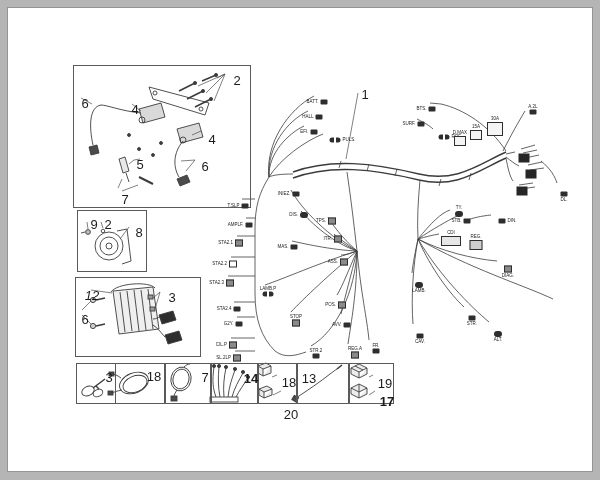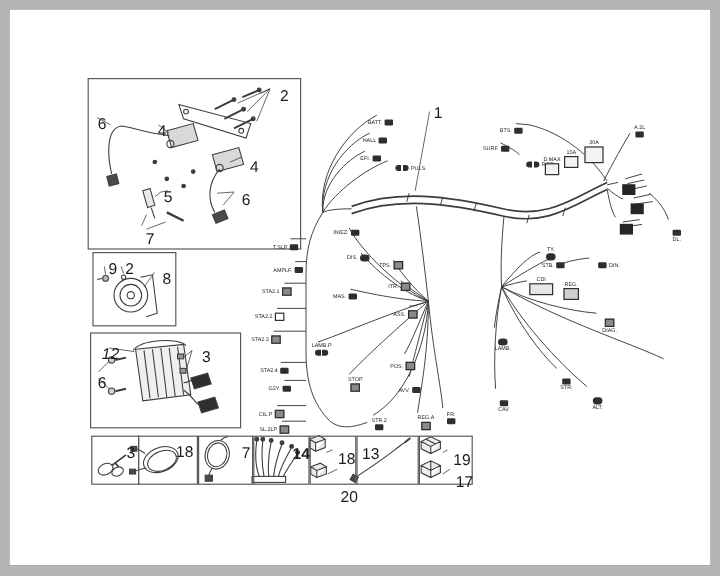--- a/index.html
+++ b/index.html
@@ -400,16 +400,16 @@
         <span class="co" style="left: 77px; top: 311px;">6</span>
         <span class="co" style="left: 164px; top: 289px;">3</span>
         <span class="co" style="left: 101px; top: 369px;">3</span>
         <span class="co" style="left: 146px; top: 368px;">18</span>
         <span class="co" style="left: 197px; top: 369px;">7</span>
         <span class="co" style="left: 243px; top: 370px; font-weight: bold;">14</span>
         <span class="co" style="left: 281px; top: 374px;">18</span>
         <span class="co" style="left: 283px; top: 406px;">20</span>
         <span class="co" style="left: 301px; top: 370px;">13</span>
         <span class="co" style="left: 377px; top: 375px;">19</span>
-        <span class="co" style="left: 379px; top: 393px;">17</span>
+        <span class="co" style="left: 379px; top: 393px; font-weight: bold;">17</span>
       </div>
   </div>
 </div>
 
 </body></html>

